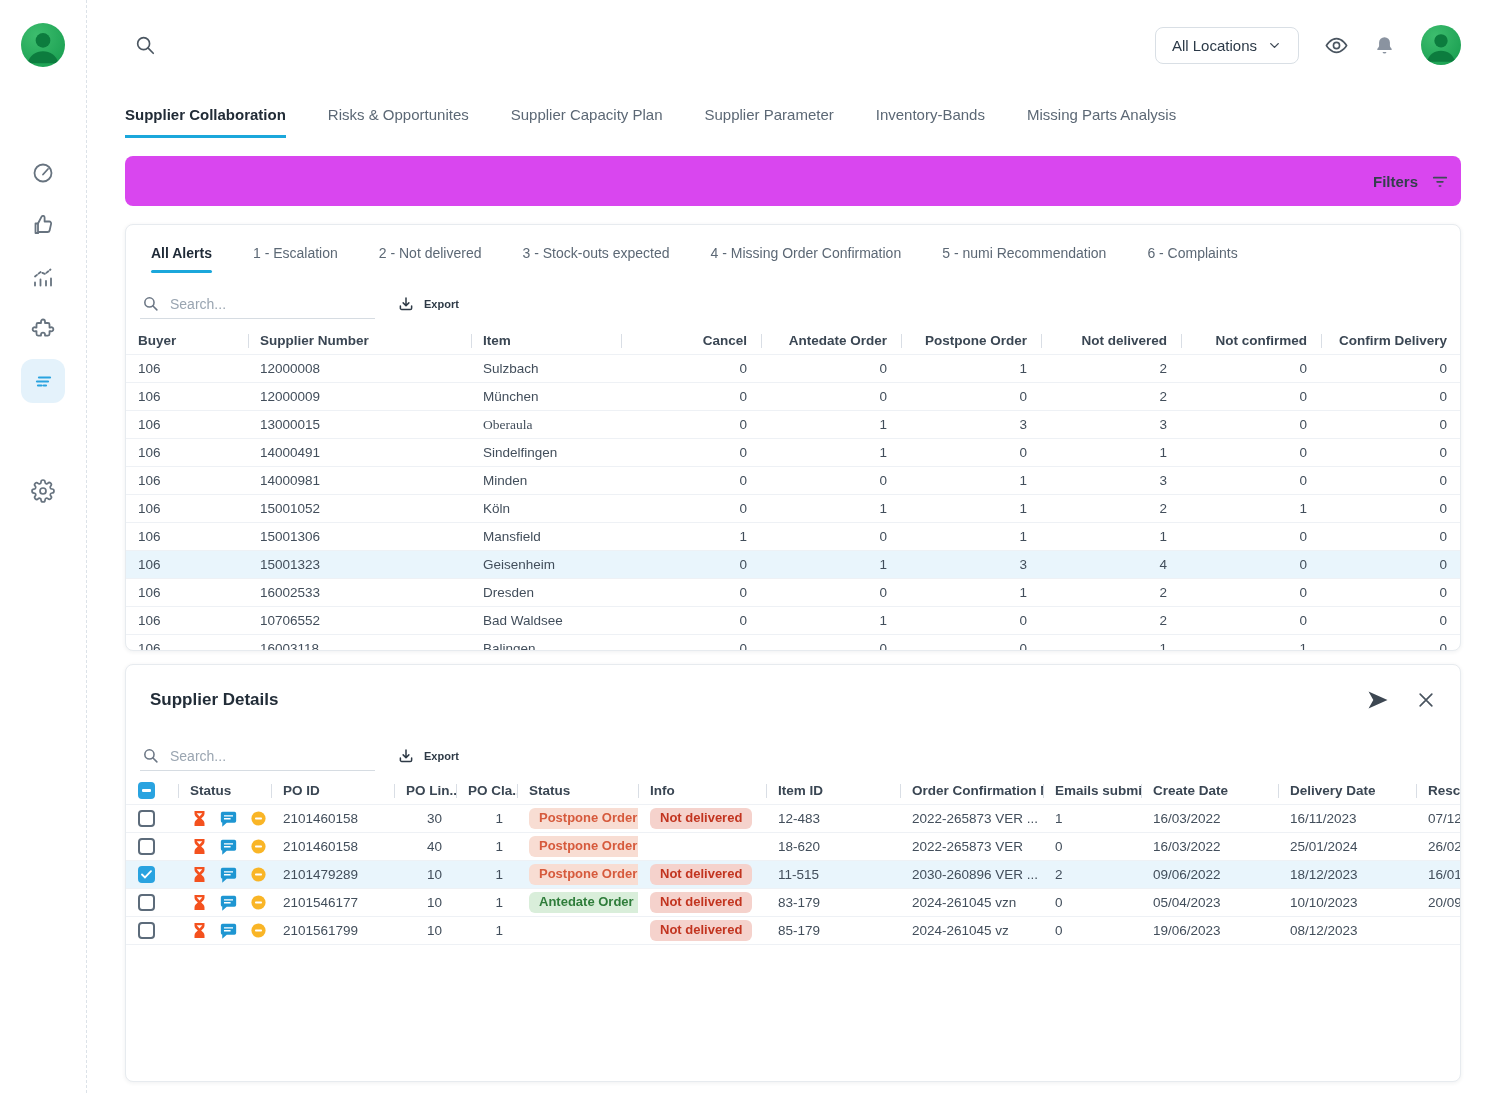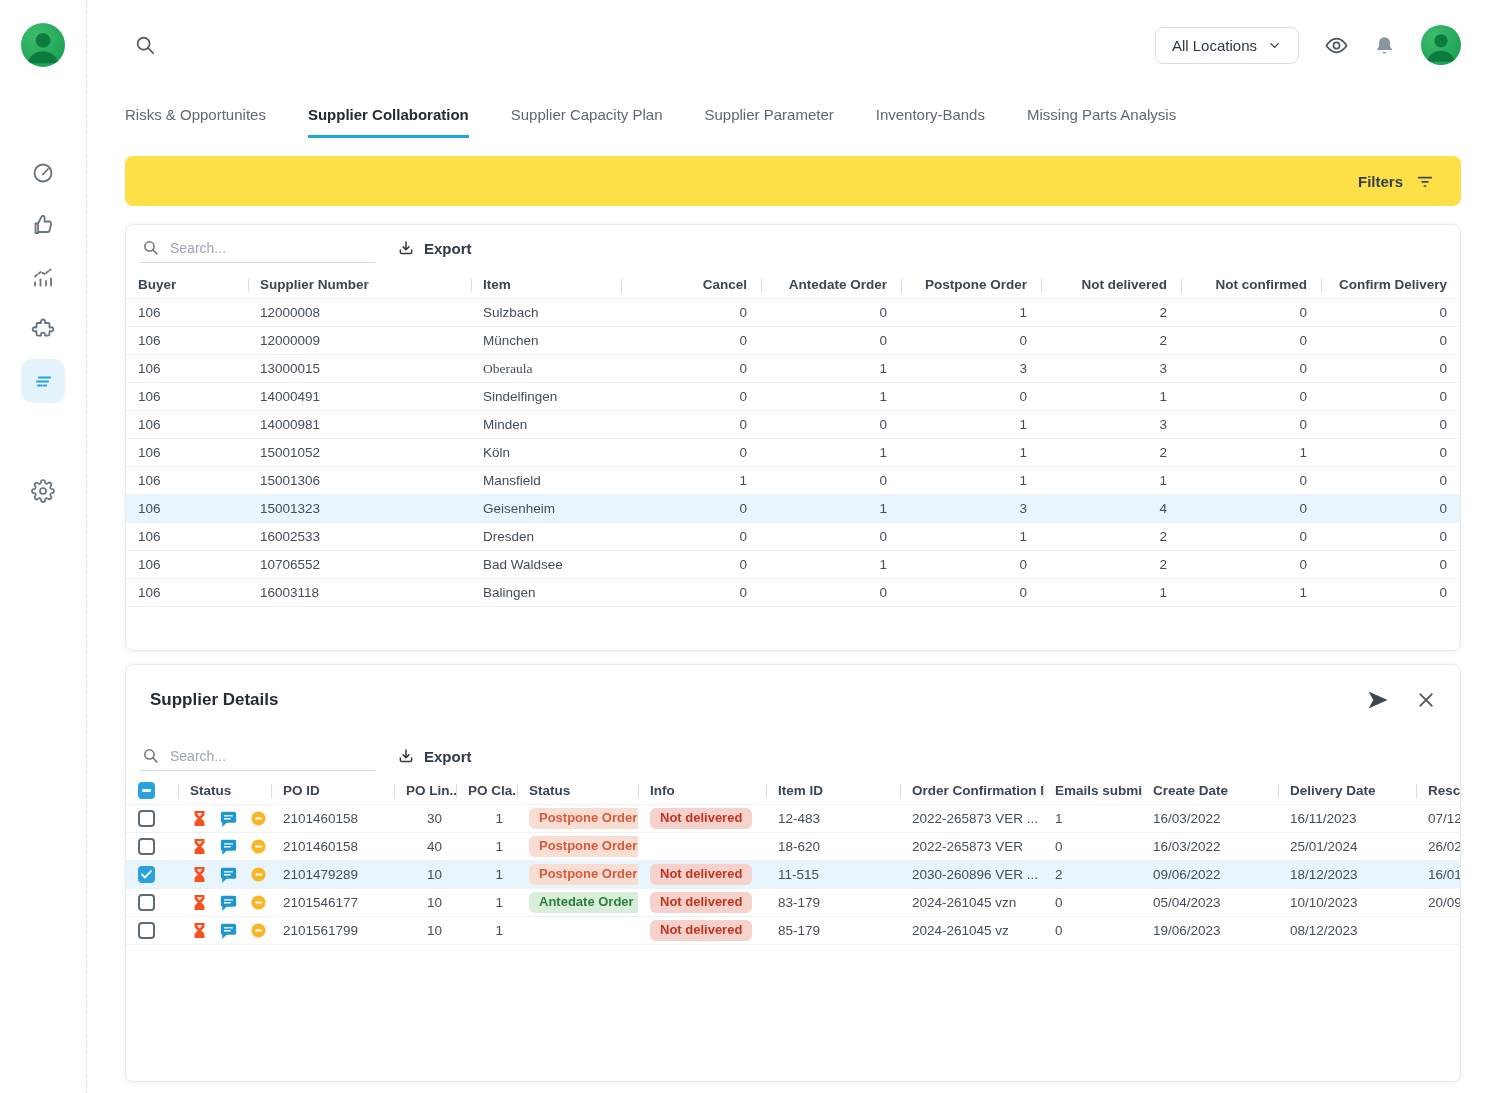--- a/index.html
+++ b/index.html
@@ -34,42 +34,42 @@
   .loc-select{height:37px;border:1px solid #d9dfe5;border-radius:8px;background:#fff;display:flex;
               align-items:center;gap:10px;padding:0 16px;font-size:15px;color:#2b3947;cursor:pointer;
               font-family:inherit}
   .icon-btn{border:none;background:none;padding:0;display:flex;color:#6b7684;cursor:pointer}
   .avatar.small{width:40px;height:40px}
 
   .tabs{display:flex;gap:42px;height:48px;align-items:stretch;font-size:15px;color:#5c6875}
   .tab{display:flex;align-items:center;border-bottom:3px solid transparent;padding-top:3px;cursor:pointer;white-space:nowrap}
   .tab.active{color:#212b36;font-weight:700;border-bottom-color:var(--accent)}
 
-  .filters-bar{margin-top:18px;height:50px;background:#fde047;border-radius:8px;display:flex;
-               justify-content:flex-end;padding:0 20px;gap:12px}
+  .filters-bar{margin-top:18px;height:50px;background:#d946ef;border-radius:8px;display:flex;
+               justify-content:flex-end;padding:0 5px;gap:12px}
   .filters-label{font-size:15px;font-weight:600;color:#333f4c}
   .filters-btn{border:none;background:none;display:flex;align-items:center;gap:12px;cursor:pointer;color:#3f4a56}
 
   .card{background:#fff;border:1px solid #e7ebef;border-radius:8px;box-shadow:0 1px 4px rgba(35,47,62,.07);overflow:hidden}
   .alerts-card{margin-top:18px;height:427px}
   .details-card{margin-top:13px;height:418px}
 
   .alert-tabs{display:flex;gap:41px;padding:0 25px;height:56px;align-items:stretch;font-size:14px;color:#5c6875}
   .alert-tab{display:flex;align-items:center;position:relative;cursor:pointer;white-space:nowrap}
   .alert-tab.active{color:#1f2a37;font-weight:700}
   .alert-tab.active::after{content:'';position:absolute;left:0;right:0;bottom:8px;height:3px;
                            background:var(--accent);border-radius:2px}
 
   .toolbar{display:flex;align-items:center;height:46px;padding:0 14px}
   .search-box{display:flex;align-items:center;gap:9px;width:235px;border-bottom:1px solid #d6dce2;
               padding:5px 2px;color:#9aa5b1}
   .search-box input{border:none;outline:none;flex:1;font-size:14px;font-family:inherit;color:#424e5b;min-width:0}
   .search-box input::placeholder{color:#9aa5b1}
   .export-btn{display:flex;align-items:center;gap:9px;border:none;background:none;margin-left:16px;
-              font-size:15px;font-weight:600;color:#2e3a46;cursor:pointer;font-family:inherit}
+              font-size:11px;font-weight:600;color:#2e3a46;cursor:pointer;font-family:inherit}
 
   .t-row{display:flex;align-items:center;height:28px;border-bottom:1px solid #eef1f5;font-size:13.5px;color:#424e5b}
   .t-row.head{font-weight:600;color:#3a4653}
   .t-row.highlighted,.t-row.selected{background:var(--row-highlight)}
   .cell{height:100%;display:flex;align-items:center;padding:0 0 0 12px;overflow:hidden;white-space:nowrap;flex:0 0 auto;position:relative}
   .cell.r{justify-content:flex-end;padding:0 14px 0 0}
   .head .cell.sep::before{content:'';position:absolute;left:0;top:50%;transform:translateY(-50%);
                           width:1px;height:14px;background:#d9dee5}
   .head .cell.sep-right::after{content:'';position:absolute;right:0;top:50%;transform:translateY(-50%);
                           width:1px;height:14px;background:#d9dee5}
@@ -174,40 +174,49 @@
         <button class="avatar small">
           <svg viewBox="0 0 24 24">
             <circle cx="12" cy="9.5" r="4" fill="#0c7c3e"></circle>
             <path d="M3.5 22c1.2-4.4 4.6-6.6 8.5-6.6s7.3 2.2 8.5 6.6z" fill="#0c7c3e"></path>
           </svg>
         </button>
       </div>
     </header>
 
     <nav class="tabs" id="nav-tabs">
+        <div class="tab active">Supplier Collaboration</div>
         <div class="tab">Risks &amp; Opportunites</div>
-        <div class="tab active">Supplier Collaboration</div>
         <div class="tab">Supplier Capacity Plan</div>
         <div class="tab">Supplier Parameter</div>
         <div class="tab">Inventory-Bands</div>
         <div class="tab">Missing Parts Analysis</div>
       </nav>
 
     <div class="filters-bar">
       <button class="filters-btn">
         <span class="filters-label">Filters</span>
         <svg width="20" height="20" viewBox="0 0 24 24" fill="none" stroke="#3f4a56" stroke-width="2" stroke-linecap="round">
           <path d="M4.5 8h15"></path>
             <path d="M8.5 13h7"></path>
             <path d="M11.2 18h1.6"></path>
         </svg>
       </button>
     </div>
 
     <section class="card alerts-card">
+      <nav class="alert-tabs" id="alert-tabs">
+          <div class="alert-tab active">All Alerts</div>
+          <div class="alert-tab">1 - Escalation</div>
+          <div class="alert-tab">2 - Not delivered</div>
+          <div class="alert-tab">3 - Stock-outs expected</div>
+          <div class="alert-tab">4 - Missing Order Confirmation</div>
+          <div class="alert-tab">5 - numi Recommendation</div>
+          <div class="alert-tab">6 - Complaints</div>
+        </nav>
       <div class="toolbar">
         <div class="search-box">
           <svg width="17" height="17" viewBox="0 0 24 24" fill="none" stroke="#6b7684" stroke-width="2.2" stroke-linecap="round">
               <circle cx="10.5" cy="10.5" r="6.5"></circle>
               <path d="M15.5 15.5 21 21"></path>
             </svg>
           <input type="text" placeholder="Search..." style="">
         </div>
         <button class="export-btn">
           <svg width="18" height="18" viewBox="0 0 24 24" fill="none" stroke="#2e3a46" stroke-width="2" stroke-linecap="round" stroke-linejoin="round">

